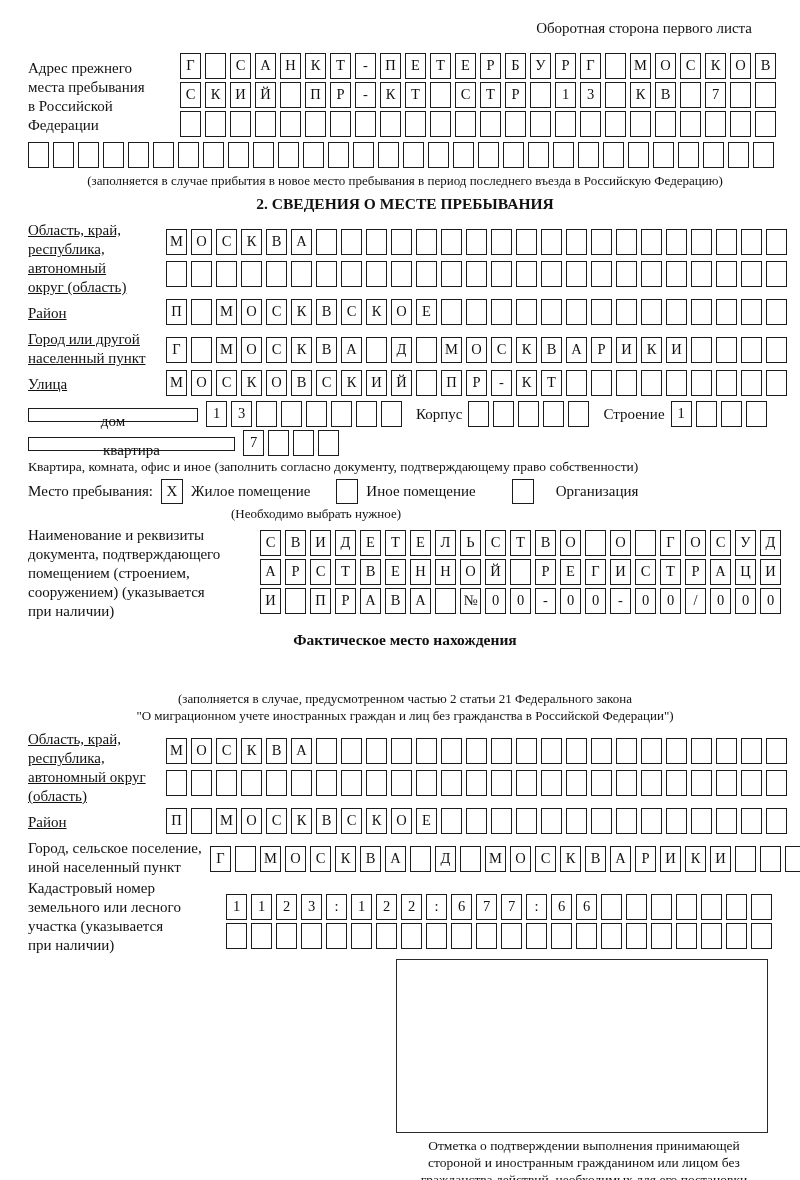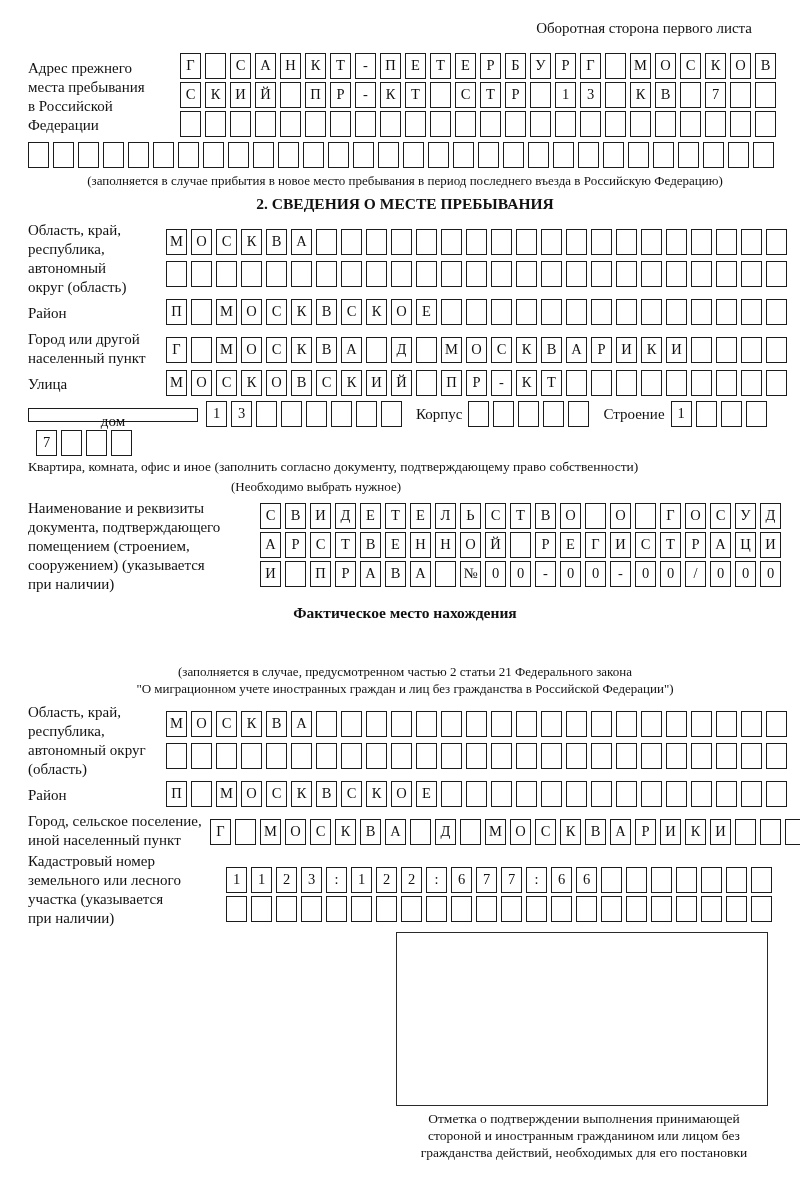--- a/index.html
+++ b/index.html
@@ -9,21 +9,21 @@
     font-family:"Liberation Serif", serif;
     color:#111; font-size:15px;
   }
   .page { padding:6px 18px 0 28px; }
 
   .header-note { text-align:right; padding-right:30px; margin-top:14px; margin-bottom:16px; font-size:15px; }
 
   .field { display:flex; align-items:center; margin-bottom:2px; }
   .field-label { font-size:15px; line-height:19px; flex-shrink:0; }
   .w150 { width:152px; }
-  .w135 { width:138px; }
+  .w135 { width:138px;text-decoration:underline; }
   .w205 { width:207px; }
   .cells-col { display:flex; flex-direction:column; }
 
   .cells-row { white-space:nowrap; height:29px; display:flex; align-items:flex-start; }
   .cell {
     display:inline-block; width:21px; height:26px;
     border:1.6px solid #1c1c1c; margin-right:4px;
     text-align:center; font-size:14.5px; line-height:23px;
     flex-shrink:0;
   }
@@ -374,30 +374,42 @@
     <div class="mini-label">Строение</div>
     <div class="cells-row" style="height:27px">
         <span class="cell">1</span>
         <span class="cell"></span>
         <span class="cell"></span>
         <span class="cell"></span>
       </div>
   </div>
 
   <div class="inline-row">
+    <div class="named-box w205">
+      <span>квартира</span>
+    </div>
     <div class="gap8"></div>
     <div class="cells-row" style="height:27px">
         <span class="cell">7</span>
         <span class="cell"></span>
         <span class="cell"></span>
         <span class="cell"></span>
       </div>
   </div>
   <div class="center-note" style="text-align:left; font-size:13.5px">Квартира, комната, офис и иное (заполнить согласно документу, подтверждающему право собственности)</div>
 
+  <div class="inline-row">
+    <span>Место пребывания:</span>
+    <span class="checkbox">X</span>
+    <span>Жилое помещение</span>
+    <span class="checkbox" style="margin-left:26px"></span>
+    <span>Иное помещение</span>
+    <span class="checkbox" style="margin-left:36px"></span>
+    <span style="margin-left:14px">Организация</span>
+  </div>
   <div class="mesto-note">(Необходимо выбрать нужное)</div>
 
   <div class="field">
     <div class="field-label" style="width:232px">
         <div>Наименование и реквизиты</div>
         <div>документа, подтверждающего</div>
         <div>помещением (строением,</div>
         <div>сооружением) (указывается</div>
         <div>при наличии)</div>
       </div>

